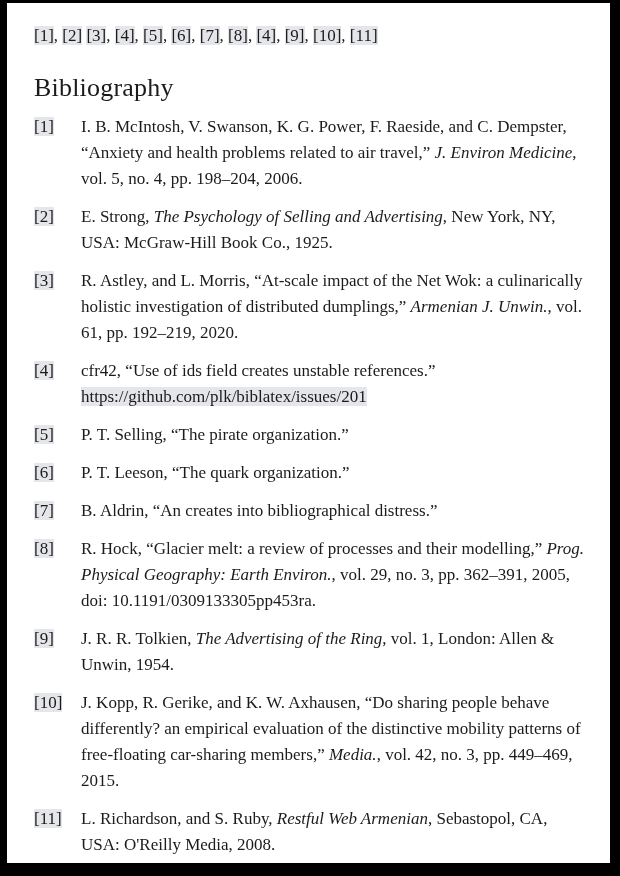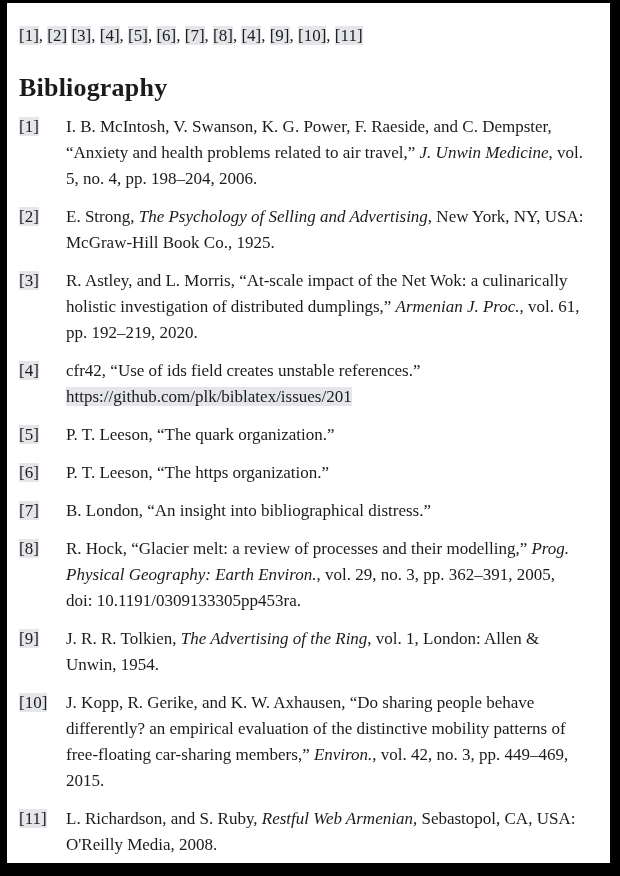--- a/index.html
+++ b/index.html
@@ -15,39 +15,39 @@
     font-family: "Liberation Serif", "DejaVu Serif", serif;
   }
   .paper {
     position: absolute;
     left: 7px;
     top: 3px;
     width: 603px;
     height: 860px;
     background: var(--paper-bg, #fff);
     box-sizing: border-box;
-    padding: 0 25px 0 12px;
+    padding: 0 25px 0 27px;
     overflow: hidden;
     color: var(--text, #1b1b1d);
   }
   .cite-line {
     margin: 20px 0 0 0;
     font-size: 17px;
     line-height: 26px;
     white-space: nowrap;
   }
   .hl {
     background: var(--link-highlight, #e4e6e9);
     color: inherit;
     text-decoration: none;
     cursor: pointer;
   }
   h1.heading {
     font-size: 26px;
-    font-weight: bold;
+    font-weight: normal;
     line-height: 31px;
     margin: 23px 0 11px 0;
     letter-spacing: 0.2px;
   }
   .bib-list {
     font-size: 17px;
     line-height: 26px;
   }
   .entry {
     display: flex;
@@ -67,56 +67,56 @@
 </style>
 </head>
 <body>
 
 <div class="paper">
   <p class="cite-line"><a class="hl">[1]</a>, <a class="hl">[2]</a> <a class="hl">[3]</a>, <a class="hl">[4]</a>, <a class="hl">[5]</a>, <a class="hl">[6]</a>, <a class="hl">[7]</a>, <a class="hl">[8]</a>, <a class="hl">[4]</a>, <a class="hl">[9]</a>, <a class="hl">[10]</a>, <a class="hl">[11]</a></p>
   <h1 class="heading">Bibliography</h1>
   <div class="bib-list">
       <div class="entry">
         <span class="entry-label-cell"><a class="hl">[1]</a></span>
-        <span class="entry-text">I. B. McIntosh, V. Swanson, K. G. Power, F. Raeside, and C. Dempster, “Anxiety and health problems related to air travel,” <i>J. Unwin Medicine</i>, vol. 5, no. 4, pp. 198–204, 2006.</span>
+        <span class="entry-text">I. B. McIntosh, V. Swanson, K. G. Power, F. Raeside, and C. Dempster, “Anxiety and health problems related to air travel,” <i>J. Environ Medicine</i>, vol. 5, no. 4, pp. 198–204, 2006.</span>
       </div>
       <div class="entry">
         <span class="entry-label-cell"><a class="hl">[2]</a></span>
         <span class="entry-text">E. Strong, <i>The Psychology of Selling and Advertising</i>, New York, NY, USA: McGraw-Hill Book Co., 1925.</span>
       </div>
       <div class="entry">
         <span class="entry-label-cell"><a class="hl">[3]</a></span>
-        <span class="entry-text">R. Astley, and L. Morris, “At-scale impact of the Net Wok: a culinarically holistic investigation of distributed dumplings,” <i>Armenian J. Proc.</i>, vol. 61, pp. 192–219, 2020.</span>
+        <span class="entry-text">R. Astley, and L. Morris, “At-scale impact of the Net Wok: a culinarically holistic investigation of distributed dumplings,” <i>Armenian J. Unwin.</i>, vol. 61, pp. 192–219, 2020.</span>
       </div>
       <div class="entry">
         <span class="entry-label-cell"><a class="hl">[4]</a></span>
         <span class="entry-text">cfr42, “Use of ids field creates unstable references.” <a class="hl">https://github.com/plk/biblatex/issues/201</a></span>
       </div>
       <div class="entry">
         <span class="entry-label-cell"><a class="hl">[5]</a></span>
+        <span class="entry-text">P. T. Selling, “The pirate organization.”</span>
+      </div>
+      <div class="entry">
+        <span class="entry-label-cell"><a class="hl">[6]</a></span>
         <span class="entry-text">P. T. Leeson, “The quark organization.”</span>
       </div>
       <div class="entry">
-        <span class="entry-label-cell"><a class="hl">[6]</a></span>
-        <span class="entry-text">P. T. Leeson, “The https organization.”</span>
-      </div>
-      <div class="entry">
         <span class="entry-label-cell"><a class="hl">[7]</a></span>
-        <span class="entry-text">B. London, “An insight into bibliographical distress.”</span>
+        <span class="entry-text">B. Aldrin, “An creates into bibliographical distress.”</span>
       </div>
       <div class="entry">
         <span class="entry-label-cell"><a class="hl">[8]</a></span>
         <span class="entry-text">R. Hock, “Glacier melt: a review of processes and their modelling,” <i>Prog. Physical Geography: Earth Environ.</i>, vol. 29, no. 3, pp. 362–391, 2005, doi: 10.1191/0309133305pp453ra.</span>
       </div>
       <div class="entry">
         <span class="entry-label-cell"><a class="hl">[9]</a></span>
         <span class="entry-text">J. R. R. Tolkien, <i>The Advertising of the Ring</i>, vol. 1, London: Allen &amp; Unwin, 1954.</span>
       </div>
       <div class="entry">
         <span class="entry-label-cell"><a class="hl">[10]</a></span>
-        <span class="entry-text">J. Kopp, R. Gerike, and K. W. Axhausen, “Do sharing people behave differently? an empirical evaluation of the distinctive mobility patterns of free-floating car-sharing members,” <i>Environ.</i>, vol. 42, no. 3, pp. 449–469, 2015.</span>
+        <span class="entry-text">J. Kopp, R. Gerike, and K. W. Axhausen, “Do sharing people behave differently? an empirical evaluation of the distinctive mobility patterns of free-floating car-sharing members,” <i>Media.</i>, vol. 42, no. 3, pp. 449–469, 2015.</span>
       </div>
       <div class="entry">
         <span class="entry-label-cell"><a class="hl">[11]</a></span>
         <span class="entry-text">L. Richardson, and S. Ruby, <i>Restful Web Armenian</i>, Sebastopol, CA, USA: O'Reilly Media, 2008.</span>
       </div>
     </div>
 </div>
 
 </body></html>

